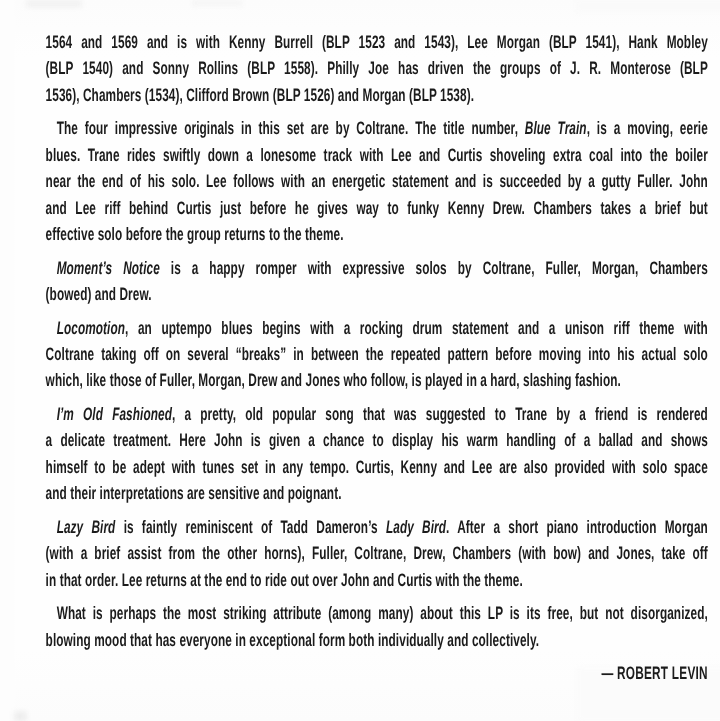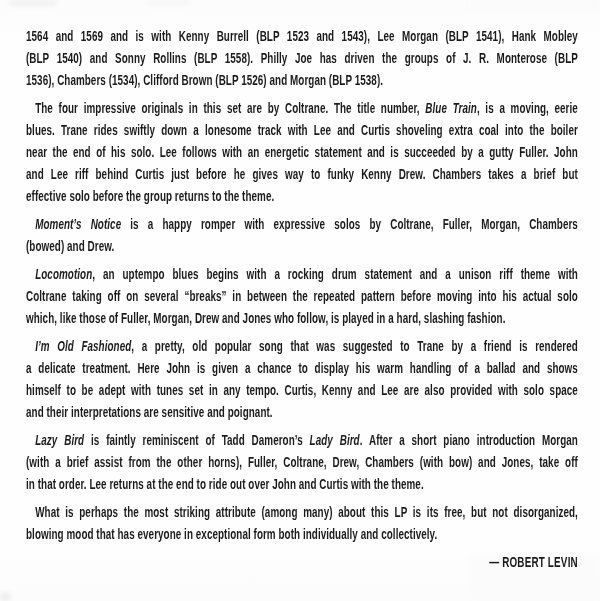--- a/index.html
+++ b/index.html
@@ -11,20 +11,21 @@
     height: 601px;
     position: relative;
     overflow: hidden;
     background: #fdfdfd;
     font-family: "Liberation Sans", sans-serif;
   }
   .page {
     position: absolute;
     inset: 0;
     background: linear-gradient(180deg, #fcfcfc 0%, #fefefe 8%, #fefefe 90%, #fcfcfc 100%);
+    margin-left: 12px;
   }
   .artifact {
     position: absolute;
     filter: blur(2px);
     pointer-events: none;
   }
   .art-top-left    { left: 10px;  top: 0;     width: 46px;  height: 6px;  background: #f1f1f1; }
   .art-top-mid     { left: 148px; top: 0;     width: 42px;  height: 5px;  background: #f5f5f5; }
   .art-top-right   { left: 468px; top: 0;     width: 132px; height: 10px; background: #fafafa; }
   .art-bottom-right{ left: 470px; top: 556px; width: 130px; height: 45px; background: #fbfbfb; }

